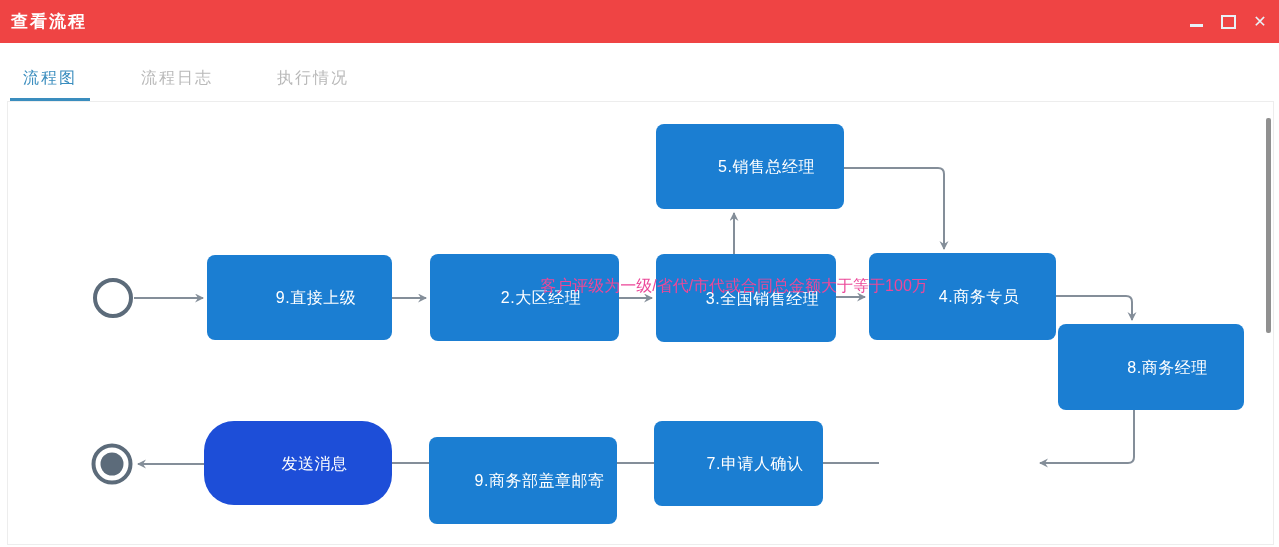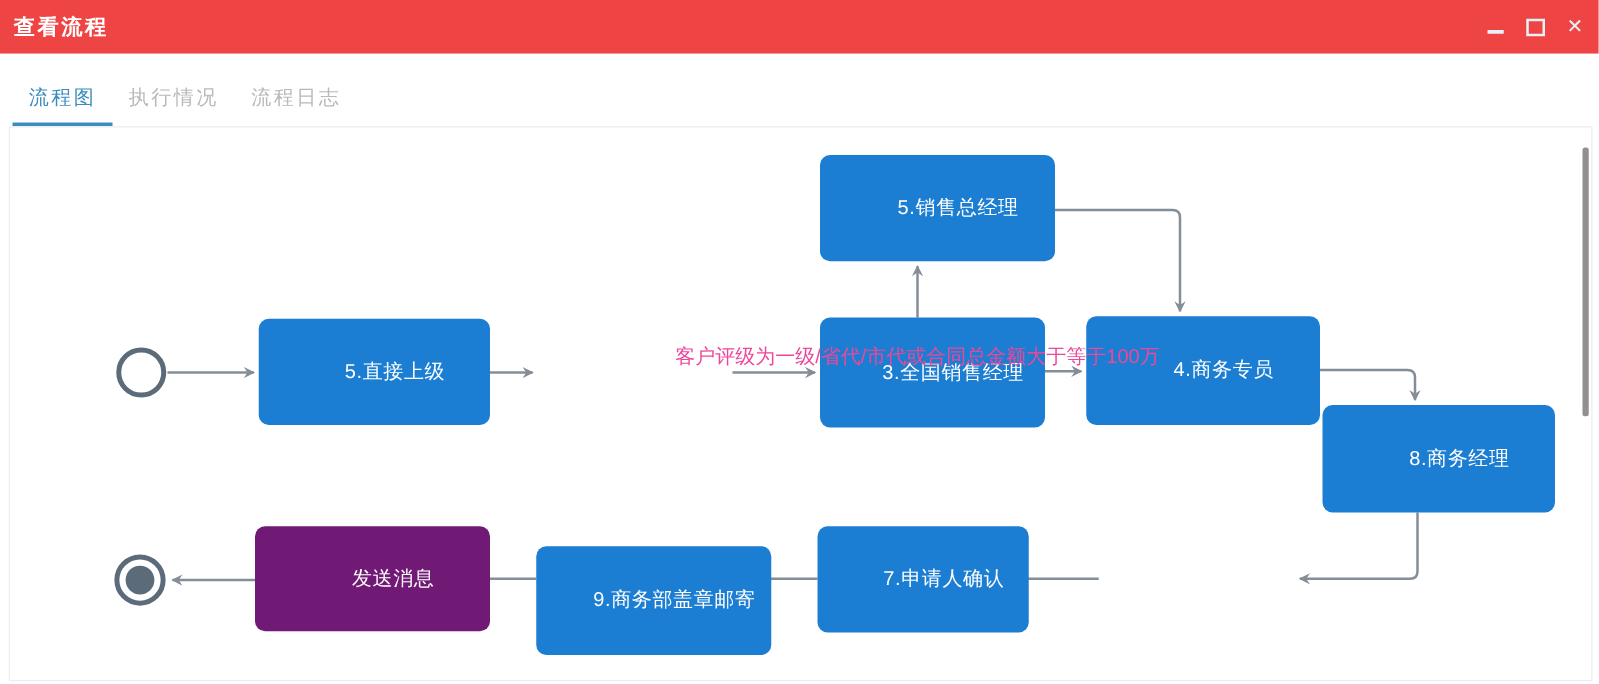--- a/index.html
+++ b/index.html
@@ -26,41 +26,42 @@
     cursor:pointer;
   }
   .glyph-min{width:13px;height:3px;background:#e8f1f7;margin-top:7px;}
   .glyph-max{width:11px;height:10px;border:2px solid #e8f1f7;}
   .glyph-close{color:#e8f1f7;font-size:16px;font-weight:bold;line-height:16px;}
   
   .tabbar{
     position:absolute;left:0;top:43px;width:1279px;height:58px;
     display:flex;align-items:flex-end;padding-left:10px;box-sizing:border-box;
     background:#ffffff;
+    gap:38px;
   }
   .tab{
     font-size:16px;letter-spacing:2px;color:#b9b9b9;
     padding:0 13px 12px 13px;cursor:pointer;
   }
   .tab.active{
     color:#3a8dbe;border-bottom:3px solid #3a8dbe;padding-bottom:9px;
   }
   
   .panel{
     position:absolute;left:7px;top:101px;width:1265px;height:442px;
     border:1px solid #ededed;background:#ffffff;box-sizing:content-box;
   }
   .flow-svg{position:absolute;left:0;top:0;}
   .node{
     position:absolute;border-radius:8px;background:#1b7ed2;color:#ffffff;
     font-size:16px;letter-spacing:0.5px;line-height:21px;
     display:flex;align-items:center;justify-content:center;
     text-align:center;white-space:pre-line;padding-left:33px;
   }
-  .node.light{background:#701a75;}
+  .node.light{background:#1d4ed8;border-radius:30px;}
   .annotation{
     position:absolute;left:531px;top:131px;width:390px;
     font-size:16px;color:#ec4899;text-align:center;line-height:18px;margin-top:44px;
   }
   .scroll-thumb{
     position:absolute;left:1258px;top:16px;width:5px;height:215px;
     background:#909090;border-radius:2px;cursor:pointer;
   }
 </style>
 </head>
@@ -76,22 +77,22 @@
       <div class="glyph-max"></div>
     </div>
     <div class="win-btn">
       <div class="glyph-close">✕</div>
     </div>
   </div>
 </div>
 
 <div class="tabbar">
   <div class="tab active">流程图</div>
+  <div class="tab">流程日志</div>
   <div class="tab">执行情况</div>
-  <div class="tab">流程日志</div>
 </div>
 
 <div class="panel">
 
   <svg class="flow-svg" width="1265" height="442" viewBox="0 0 1265 442">
     <defs>
       <marker id="arrow" markerWidth="11" markerHeight="11" refX="8" refY="4.5" orient="auto" markerUnits="userSpaceOnUse">
         <path d="M0,0 L9,4.5 L0,9 L3,4.5 Z" fill="#848e99"></path>
       </marker>
     </defs>
@@ -110,21 +111,22 @@
       <path d="M803,66 L930,66 Q936,66 936,72 L936,147" marker-end="url(#arrow)"></path>
       <path d="M1013,194 L1118,194 Q1124,194 1124,200 L1124,218" marker-end="url(#arrow)"></path>
       <path d="M1126,308 L1126,355 Q1126,361 1120,361 L1032,361" marker-end="url(#arrow)"></path>
       <path d="M871,361 H804" marker-end="url(#arrow)"></path>
       <path d="M646,361 H580" marker-end="url(#arrow)"></path>
       <path d="M421,361 H355" marker-end="url(#arrow)"></path>
       <path d="M196,362 H130" marker-end="url(#arrow)"></path>
     </g>
   </svg>
 
-  <div class="node" style="left:199px;top:153px;width:152px;height:85px;">5.直接上级</div>
+  <div class="node" style="left:199px;top:153px;width:152px;height:85px;">9.直接上级</div>
+  <div class="node" style="left:422px;top:152px;width:156px;height:87px;">2.大区经理</div>
   <div class="node" style="left:648px;top:152px;width:147px;height:88px;">3.全国销售经理</div>
   <div class="node" style="left:861px;top:151px;width:154px;height:87px;">4.商务专员</div>
   <div class="node" style="left:648px;top:22px;width:155px;height:85px;">5.销售总经理</div>
   <div class="node" style="left:646px;top:319px;width:136px;height:85px;">7.申请人确认</div>
   <div class="node" style="left:1050px;top:222px;width:153px;height:86px;">8.商务经理</div>
   <div class="node" style="left:421px;top:319px;width:155px;height:87px;margin-top:16px;">9.商务部盖章邮寄</div>
   <div class="node light" style="left:196px;top:319px;width:155px;height:84px;">发送消息</div>
 
   <div class="annotation">客户评级为一级/省代/市代或合同总金额大于等于100万</div>
 

